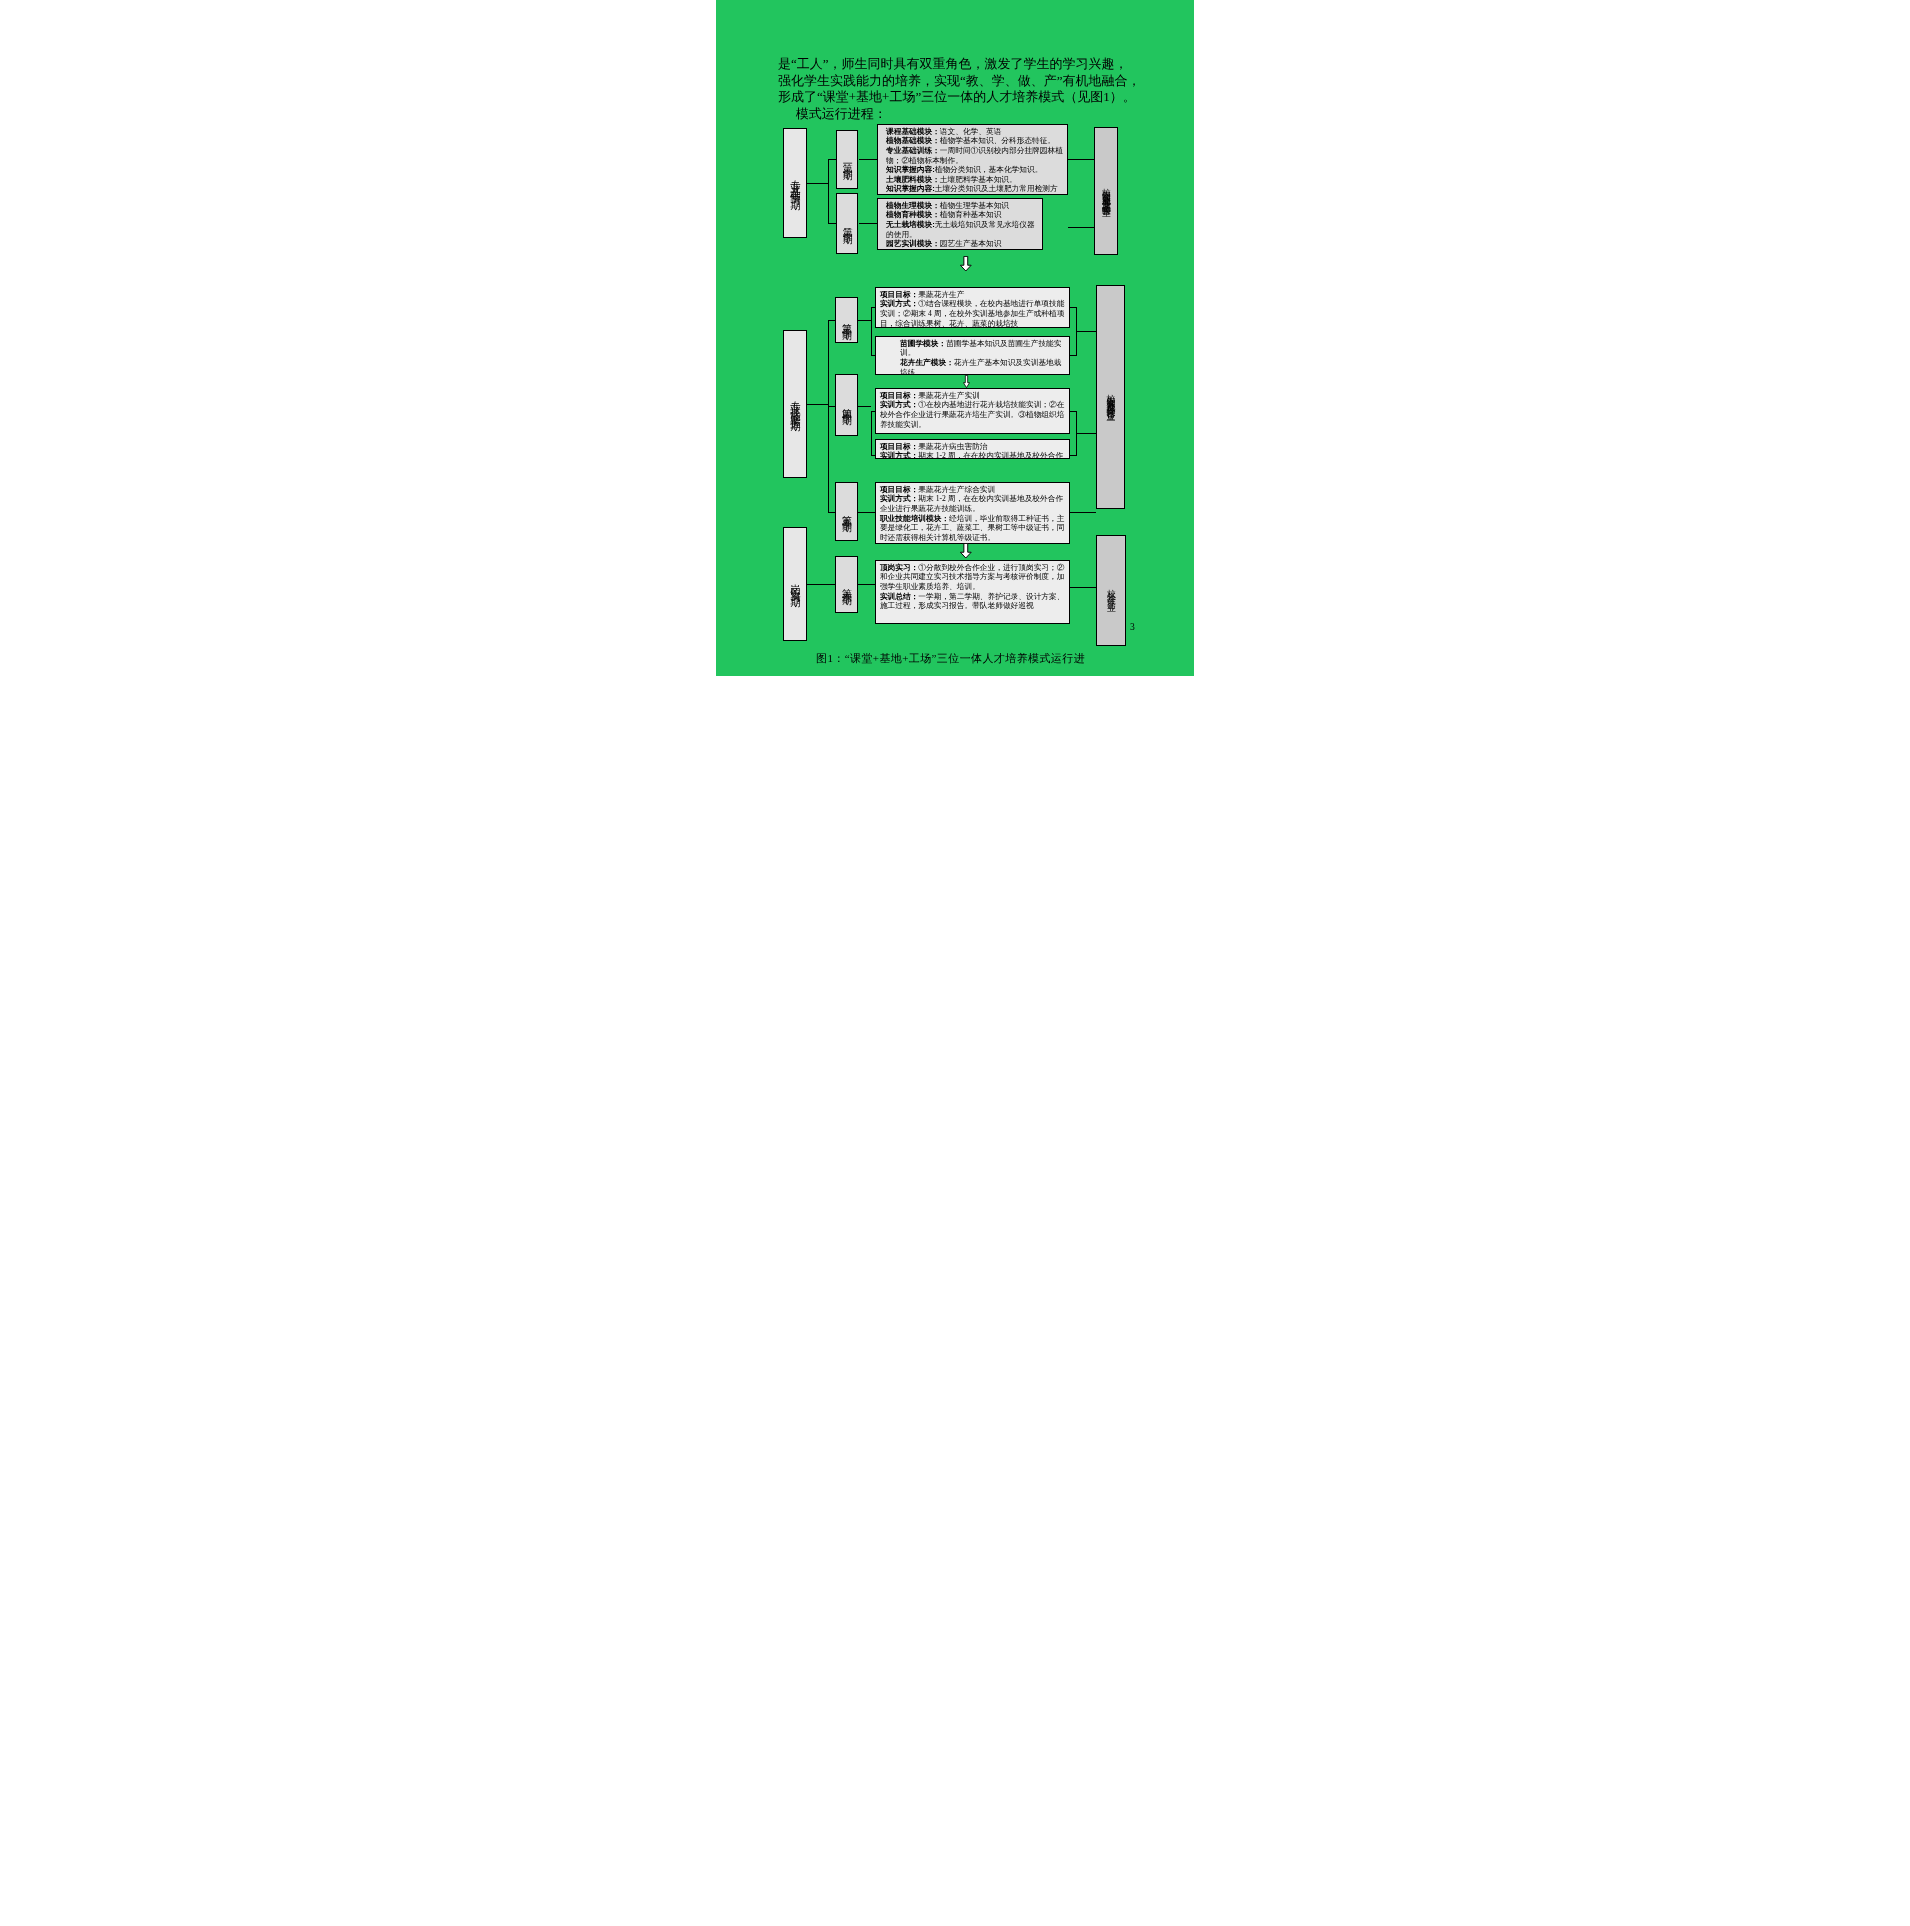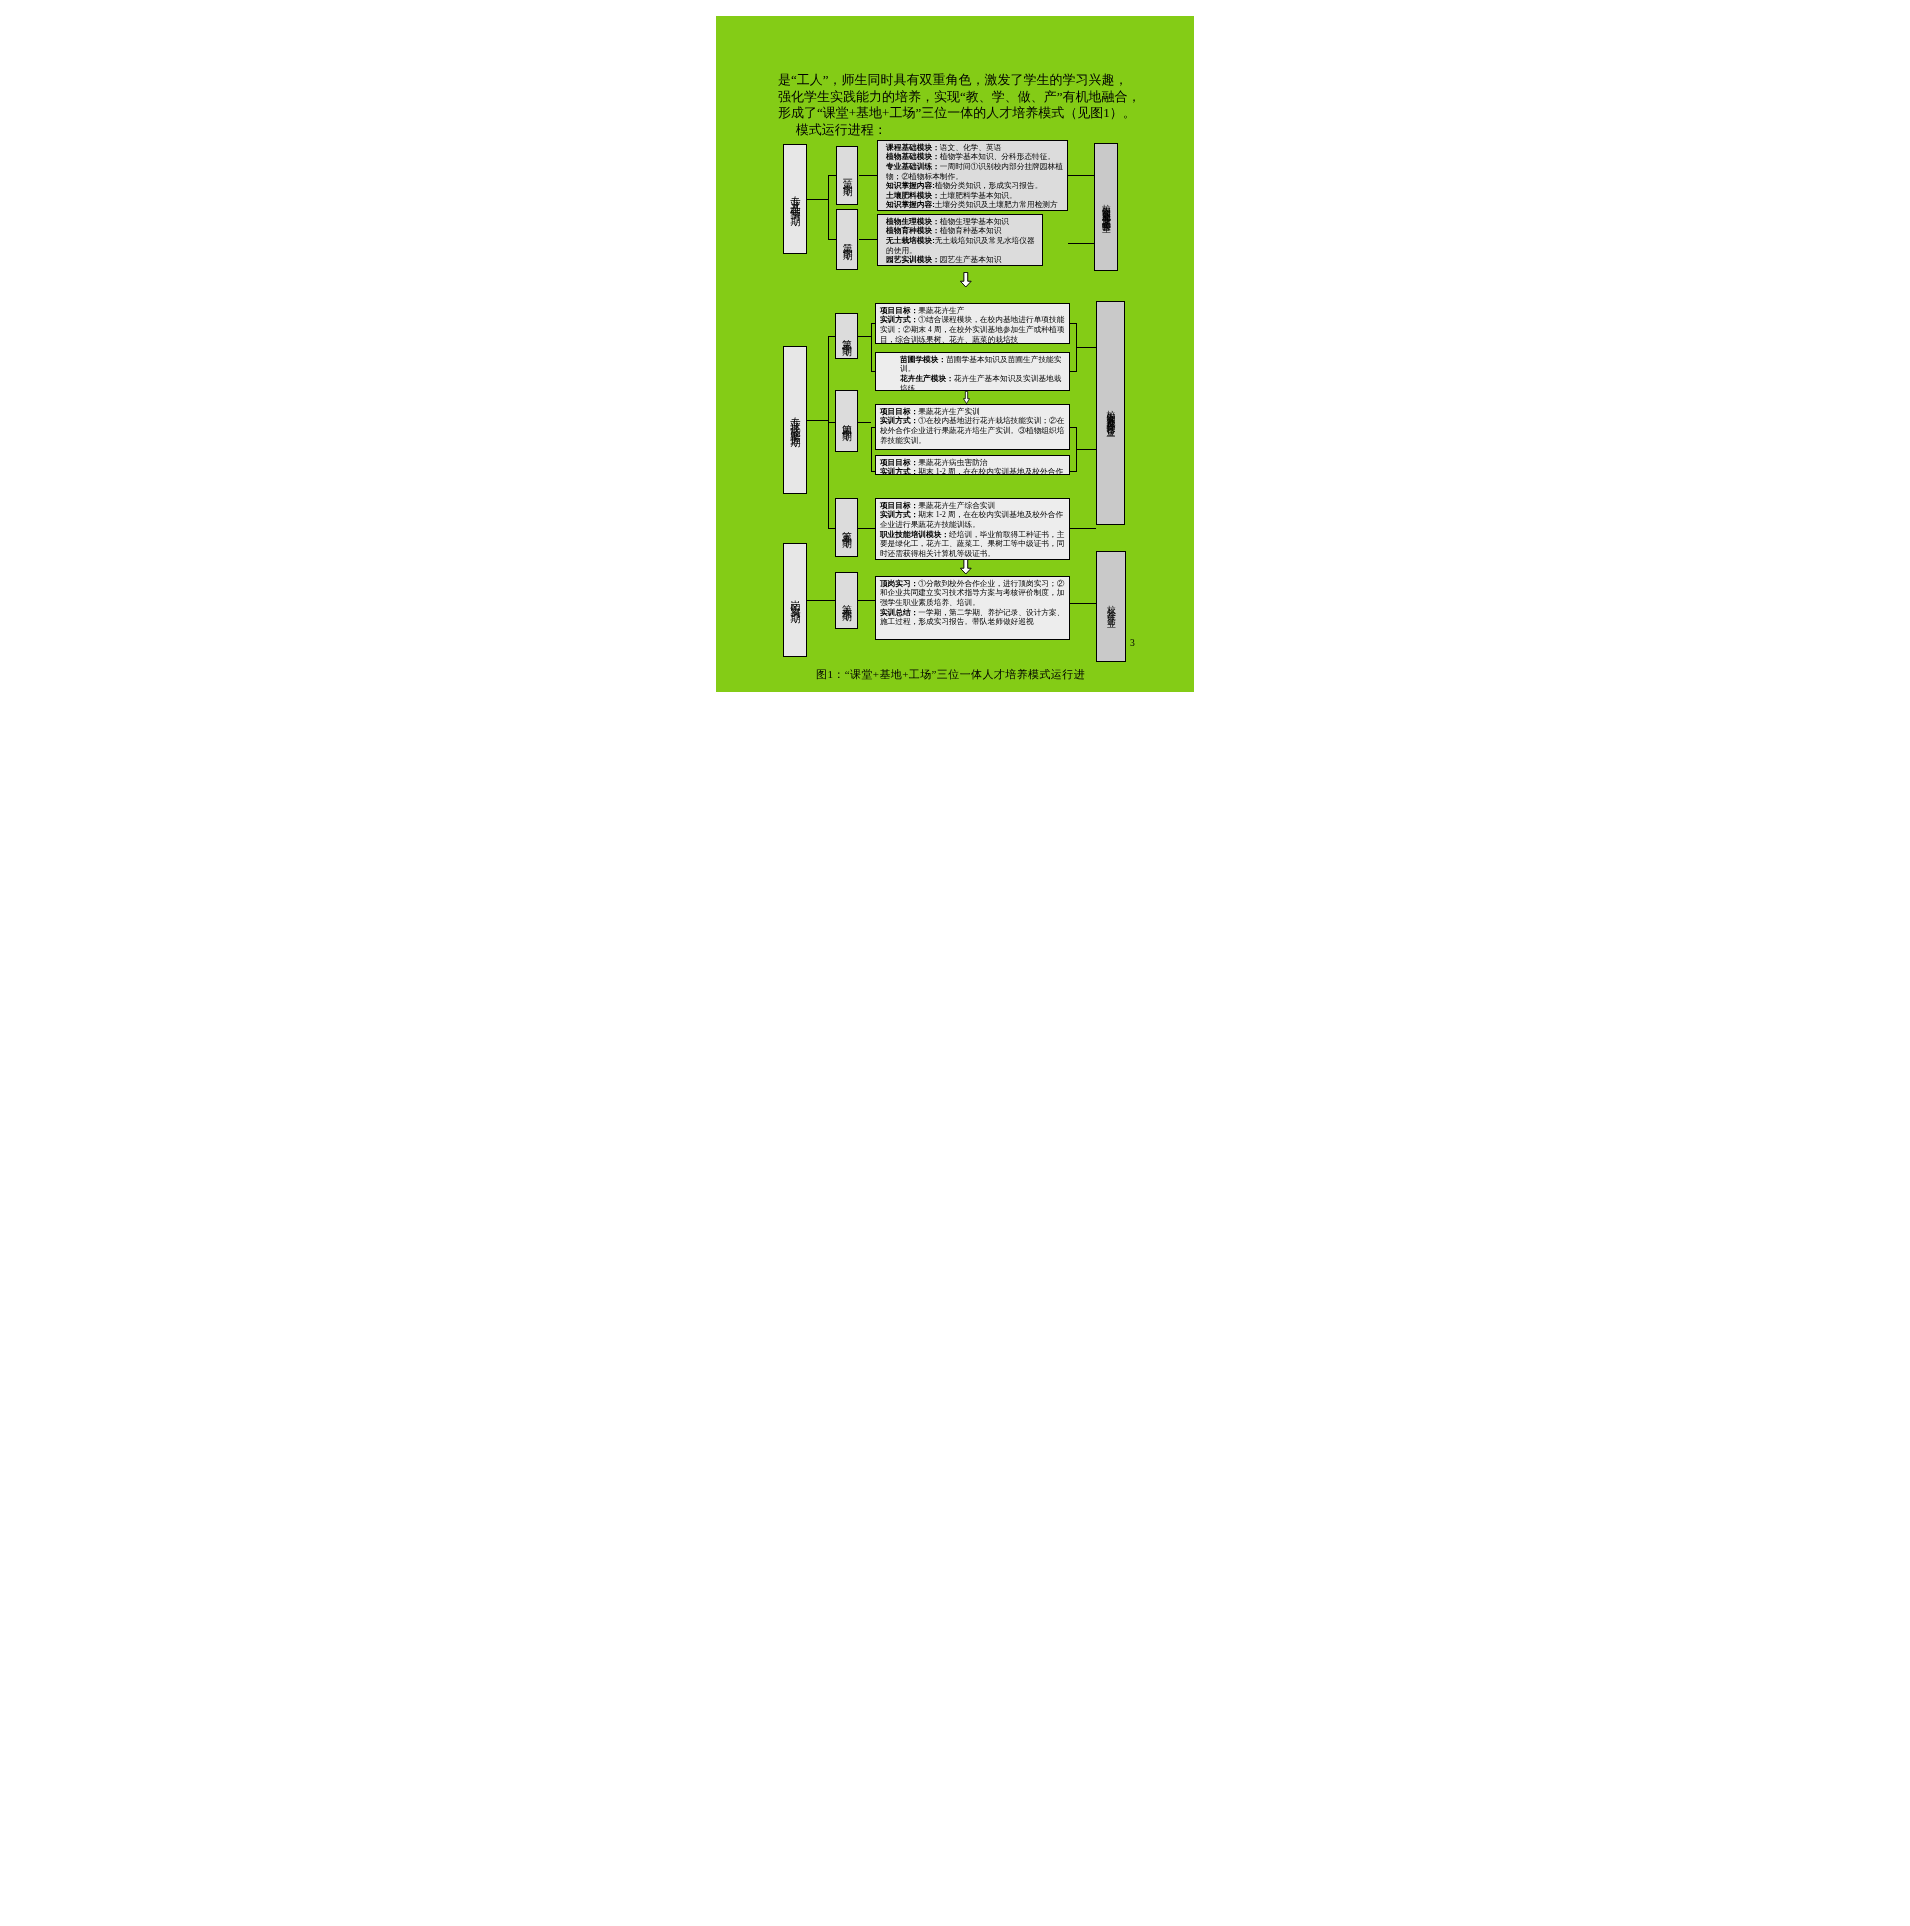--- a/index.html
+++ b/index.html
@@ -1,17 +1,17 @@
 <!DOCTYPE html>
 <html style="font-size:6.2px"><head>
 <meta charset="utf-8">
 <style>
   html,body{margin:0;padding:0;background:#fff;}
-  .page{position:relative;width:478px;height:676px;background:#84cc16;
-        font-family:"Liberation Serif","DejaVu Serif",serif;color:#000;overflow:hidden;margin:16px auto;}
+  .page{position:relative;width:478px;height:676px;background:#22c55e;
+        font-family:"Liberation Serif","DejaVu Serif",serif;color:#000;overflow:hidden;margin:0 auto;}
   .para{position:absolute;left:62px;top:56px;width:367px;font-size:13px;line-height:16.6px;}
   .para .pline{white-space:nowrap;}
   .para .indent{padding-left:17.7px;}
   .box{position:absolute;box-sizing:border-box;border:1.2px solid #000;}
   .vbox{display:flex;align-items:center;justify-content:center;
         writing-mode:vertical-rl;text-orientation:upright;text-align:center;}
   .period{background:#e7e7e7;font-size:10.4px;letter-spacing:3.5px;}
   .sem{background:#dcdcdc;font-size:10px;letter-spacing:2.3px;}
   .base{background:#c9c9c9;font-size:8.9px;letter-spacing:1.5px;}
   .base3{letter-spacing:2.7px;}
@@ -45,21 +45,21 @@
   <div class="box vbox sem" style="left:120px;top:193px;width:22.3px;height:61px;">第二学期</div>
   <div class="box vbox sem" style="left:119px;top:297px;width:23px;height:46px;">第三学期</div>
   <div class="box vbox sem" style="left:119px;top:374px;width:23px;height:62px;">第四学期</div>
   <div class="box vbox sem" style="left:119px;top:482px;width:23px;height:59px;">第五学期</div>
   <div class="box vbox sem" style="left:119px;top:556px;width:23px;height:57px;">第六学期</div>
 
   <div class="box cbox shade" style="left:161px;top:124px;width:191px;height:71px;">
     <p><b>课程基础模块：</b><span>语文、化学、英语</span></p>
     <p><b>植物基础模块：</b><span>植物学基本知识、分科形态特征。</span></p>
     <p><b>专业基础训练：</b><span>一周时间①识别校内部分挂牌园林植物；②植物标本制作。</span></p>
-    <p><b>知识掌握内容:</b><span>植物分类知识，形成实习报告。</span></p>
+    <p><b>知识掌握内容:</b><span>植物分类知识，基本化学知识。</span></p>
     <p><b>土壤肥料模块：</b><span>土壤肥料学基本知识。</span></p>
     <p><b>知识掌握内容:</b><span>土壤分类知识及土壤肥力常用检测方法，植物几种生理指标的检测。</span></p>
   </div>
 
   <div class="box cbox shade" style="left:161px;top:198px;width:166px;height:52px;">
     <p><b>植物生理模块：</b><span>植物生理学基本知识</span></p>
     <p><b>植物育种模块：</b><span>植物育种基本知识</span></p>
     <p><b>无土栽培模块:</b><span>无土栽培知识及常见水培仪器的使用。</span></p>
     <p><b>园艺实训模块：</b><span>园艺生产基本知识</span></p>
   </div>

